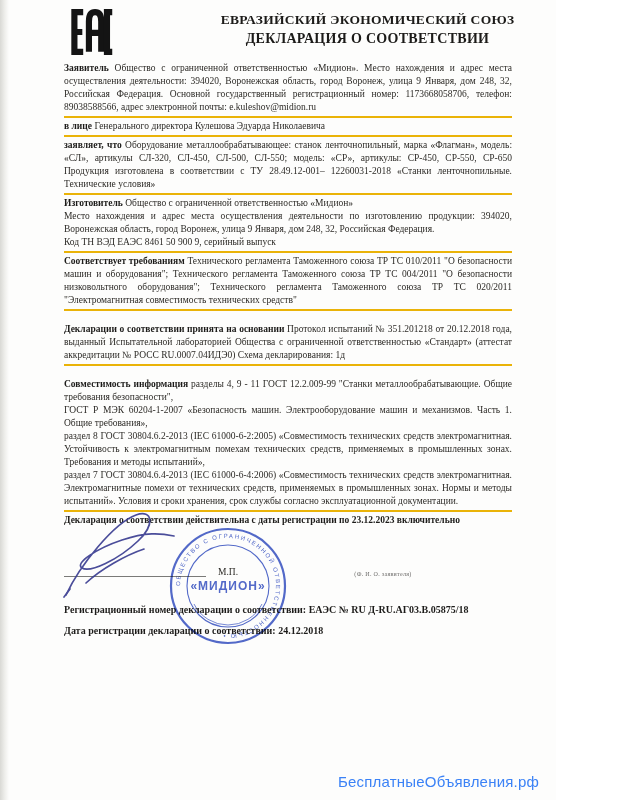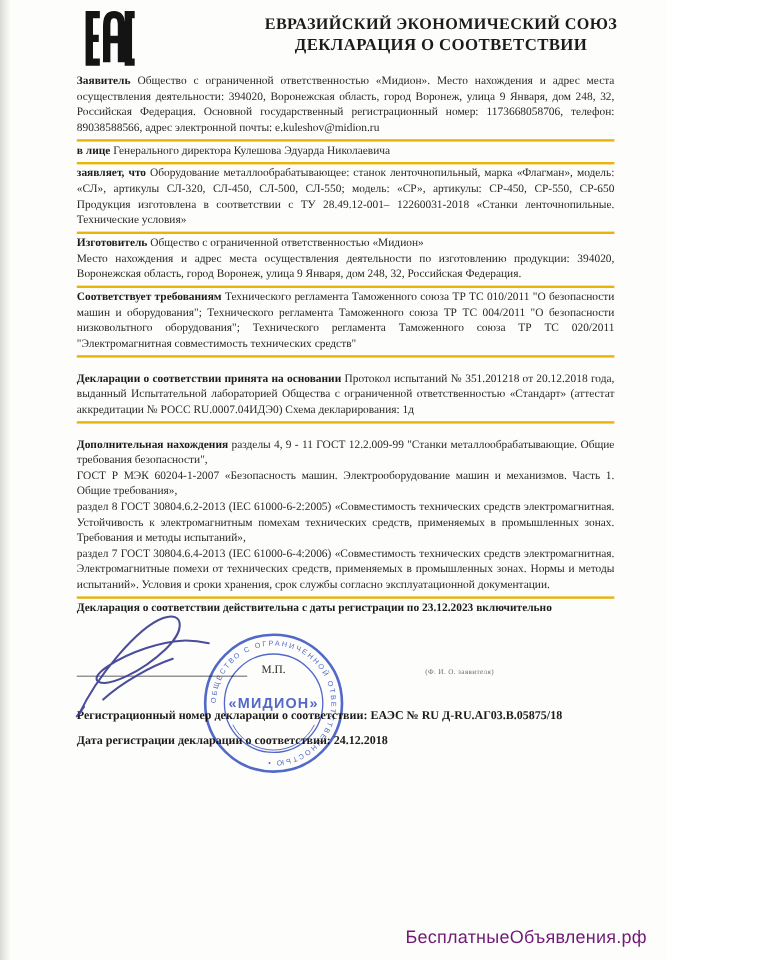--- a/index.html
+++ b/index.html
@@ -21,21 +21,21 @@
   .mp { margin-left:12px; font-size:9.5px;font-family:Liberation Serif, serif; }
   .spacer { flex:1; }
   .signer { width:258px; text-align:center; }
   .signer-name { font-size:10px; border-bottom:1px solid #7a7a78; padding-bottom:1px; }
   .signer-caption { font-size:6px; color:#6d6c6a; margin-top:1px; letter-spacing:.3px; }
   .regnum  { margin:27px 44px 0 64px; font-weight:bold; font-size:10px; color:#1d1c1a; }
   .regdate { margin:10px 44px 0 64px; font-weight:bold; font-size:10px; color:#1d1c1a; }
   .stamp { position:absolute; left:168px; top:526px; mix-blend-mode:multiply; opacity:.88; }
   .handsig { position:absolute; left:56px; top:503px; opacity:.92; }
   .watermark { position:absolute; right:17px; bottom:10px; font-family:"Liberation Sans", sans-serif;
-               font-size:15px; font-weight:500; color:#701a75; letter-spacing:.2px; }
+               font-size:15px; font-weight:500; color:#3b82f6; letter-spacing:.2px; }
 </style>
 </head>
 <body>
 
 <div class="page">
 
   <div class="left-edge"></div>
 
   <div class="eac">
     <svg width="44" height="50" viewBox="0 0 50 52">
@@ -56,28 +56,29 @@
 
     <p class="sec rule"><b>Заявитель</b> <span>Общество с ограниченной ответственностью «Мидион». Место нахождения и адрес места осуществления деятельности: 394020, Воронежская область, город Воронеж, улица 9 Января, дом 248, 32, Российская Федерация. Основной государственный регистрационный номер: 1173668058706, телефон: 89038588566, адрес электронной почты: e.kuleshov@midion.ru</span></p>
 
     <p class="sec rule"><b>в лице</b> <span>Генерального директора Кулешова Эдуарда Николаевича</span></p>
 
     <p class="sec rule"><b>заявляет, что</b> <span>Оборудование металлообрабатывающее: станок ленточнопильный, марка «Флагман», модель: «СЛ», артикулы СЛ-320, СЛ-450, СЛ-500, СЛ-550; модель: «СР», артикулы: СР-450, СР-550, СР-650 Продукция изготовлена в соответствии с ТУ 28.49.12-001– 12260031-2018 «Станки ленточнопильные. Технические условия»</span></p>
 
     <div class="sec rule">
       <div><b>Изготовитель</b> <span>Общество с ограниченной ответственностью «Мидион»</span></div>
       <div>Место нахождения и адрес места осуществления деятельности по изготовлению продукции: 394020, Воронежская область, город Воронеж, улица 9 Января, дом 248, 32, Российская Федерация.</div>
+      <div>Код ТН ВЭД ЕАЭС 8461 50 900 9, серийный выпуск</div>
     </div>
 
     <p class="sec rule"><b>Соответствует требованиям</b> <span>Технического регламента Таможенного союза ТР ТС 010/2011 "О безопасности машин и оборудования"; Технического регламента Таможенного союза ТР ТС 004/2011 "О безопасности низковольтного оборудования"; Технического регламента Таможенного союза ТР ТС 020/2011 "Электромагнитная совместимость технических средств"</span></p>
 
     <p class="sec rule mt12"><b>Декларации о соответствии принята на основании</b> <span>Протокол испытаний № 351.201218 от 20.12.2018 года, выданный Испытательной лабораторией Общества с ограниченной ответственностью «Стандарт» (аттестат аккредитации № РОСС RU.0007.04ИДЭ0) Схема декларирования: 1д</span></p>
 
     <div class="sec rule mt12">
-      <div><b>Дополнительная нахождения</b> <span>разделы 4, 9 - 11 ГОСТ 12.2.009-99 "Станки металлообрабатывающие. Общие требования безопасности",</span></div>
+      <div><b>Совместимость информация</b> <span>разделы 4, 9 - 11 ГОСТ 12.2.009-99 "Станки металлообрабатывающие. Общие требования безопасности",</span></div>
       <div>ГОСТ Р МЭК 60204-1-2007 «Безопасность машин. Электрооборудование машин и механизмов. Часть 1. Общие требования»,</div>
       <div>раздел 8 ГОСТ 30804.6.2-2013 (IEC 61000-6-2:2005) «Совместимость технических средств электромагнитная. Устойчивость к электромагнитным помехам технических средств, применяемых в промышленных зонах. Требования и методы испытаний»,</div>
       <div>раздел 7 ГОСТ 30804.6.4-2013 (IEC 61000-6-4:2006) «Совместимость технических средств электромагнитная. Электромагнитные помехи от технических средств, применяемых в промышленных зонах. Нормы и методы испытаний». Условия и сроки хранения, срок службы согласно эксплуатационной документации.</div>
     </div>
 
     <div class="validity">Декларация о соответствии действительна с даты регистрации по 23.12.2023 включительно</div>
   </div>
 
   <div class="sigrow">
     <div class="sigline-left"></div>

